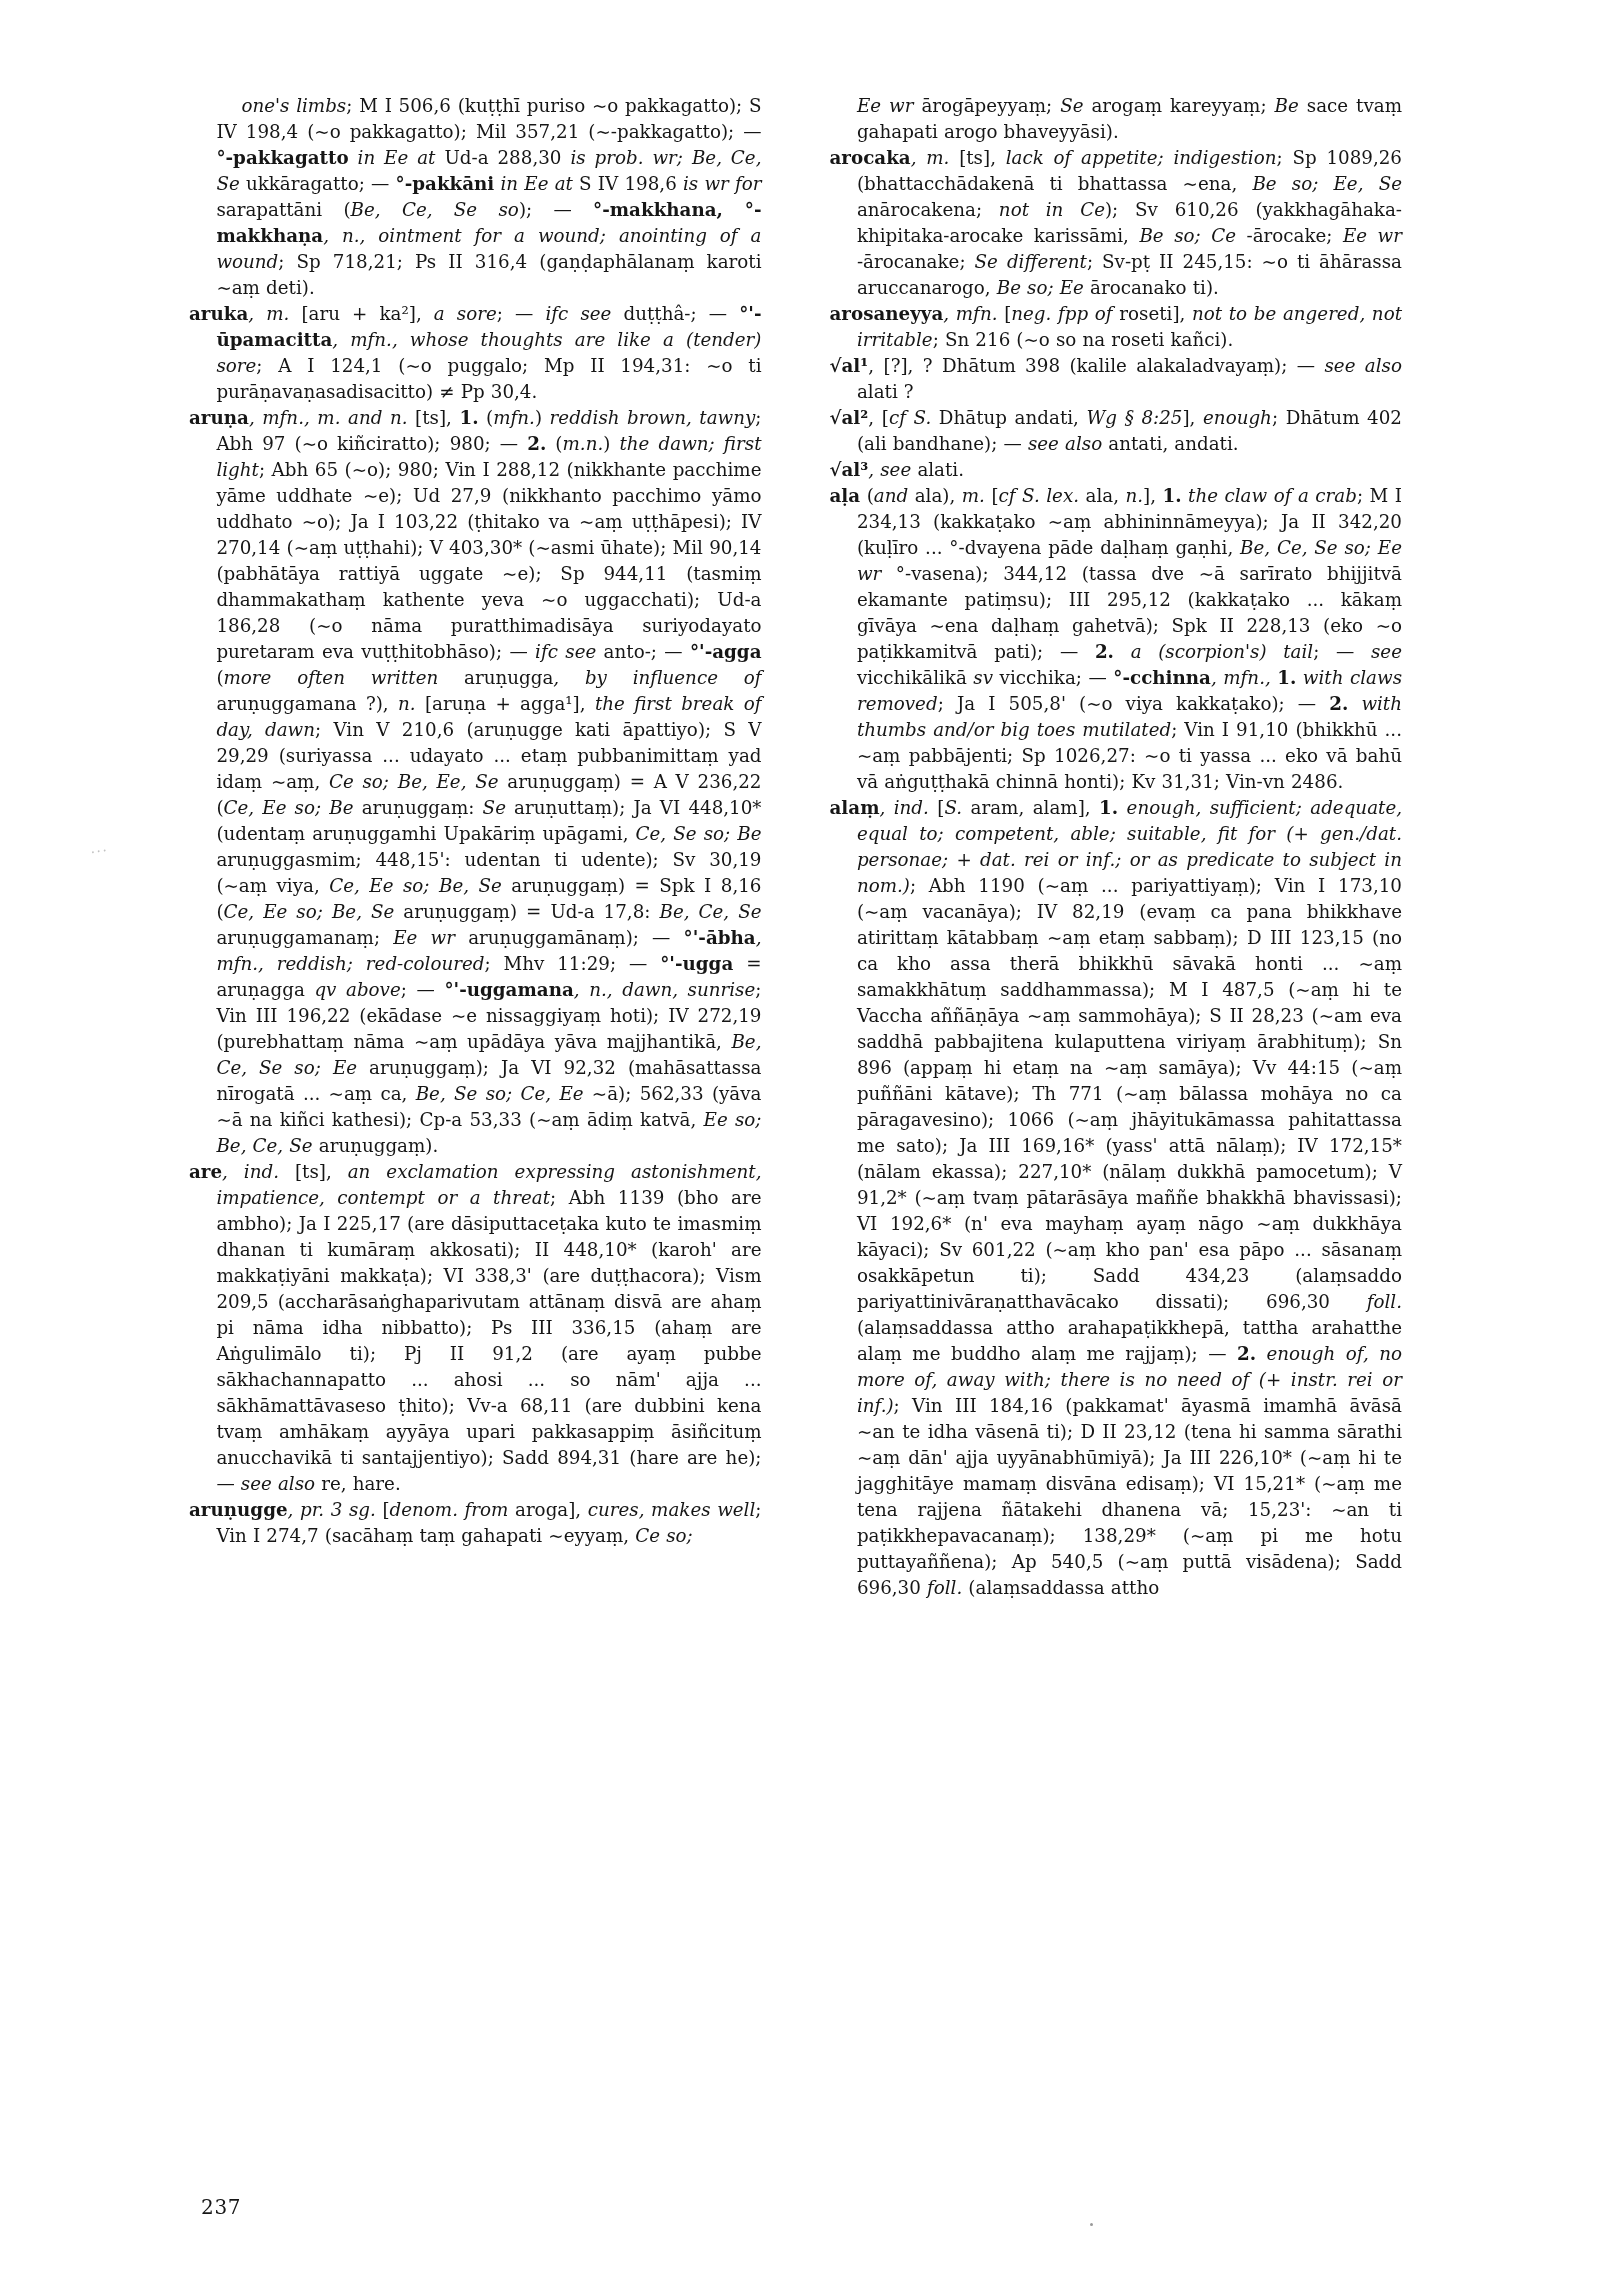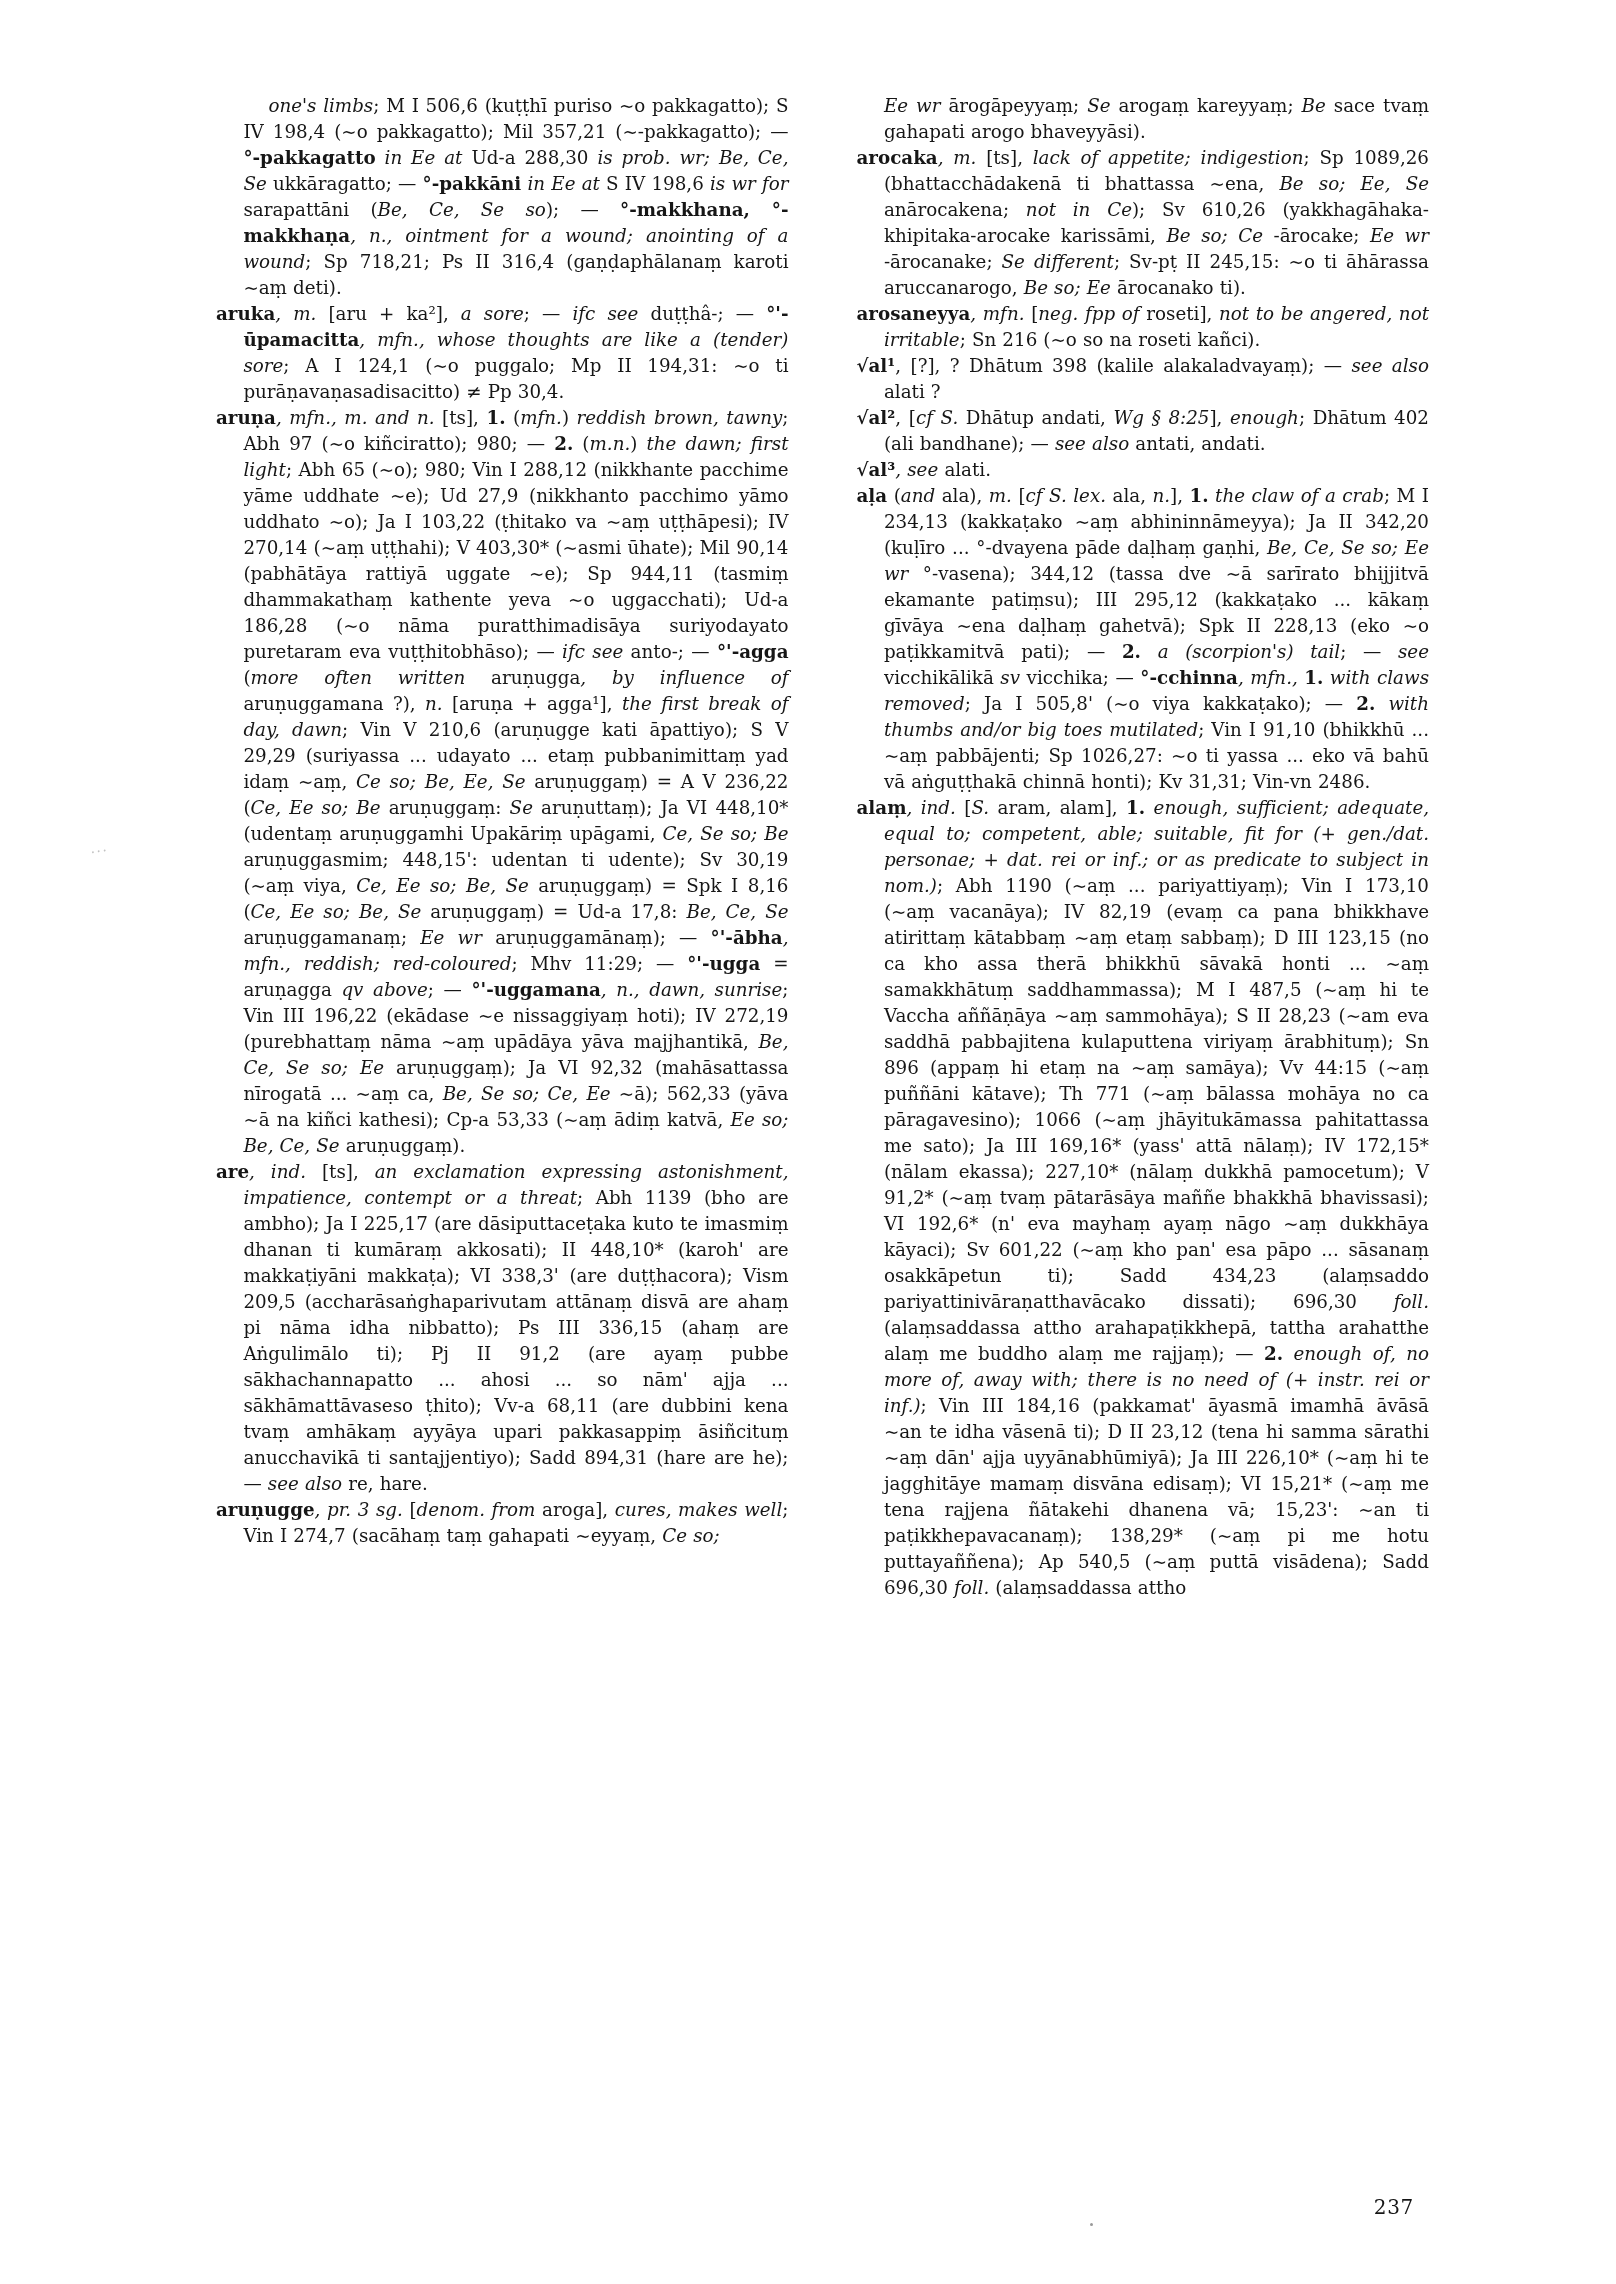--- a/index.html
+++ b/index.html
@@ -6,21 +6,21 @@
   .page{
     position:relative;
     width:1616px;height:2284px;
     background:#ffffff;
     font-family:"DejaVu Serif","Liberation Serif",serif;
     color:#161616;
     overflow:hidden;
   }
   .columns{
     position:absolute;
-    top:93px;left:216px;
+    top:93px;left:189px;
     width:1213px;
     display:flex;
     gap:68px;
   }
   .col{width:573px;}
   p.entry{
     margin:0;
     font-size:18.3px;
     line-height:26px;
     text-align:justify;
@@ -28,21 +28,21 @@
     text-indent:-27.4px;
     word-spacing:0.3px;
   }
   p.entry.cont{text-indent:0;}
   p.entry.deep{text-indent:25px;}
   .s-b{font-weight:bold;}
   .s-i{font-style:italic;}
   .page-number{
     position:absolute;
     top:2195px;left:201px;width:1213px;
-    text-align:right;
+    text-align:left;
     font-size:20px;
     letter-spacing:0.7px;
   }
   .artifact-margin{
     position:absolute;
     top:839px;left:90px;
     color:#c2c2c2;
     font-size:14.4px;
     letter-spacing:1.3px;
     transform:rotate(-8deg);

